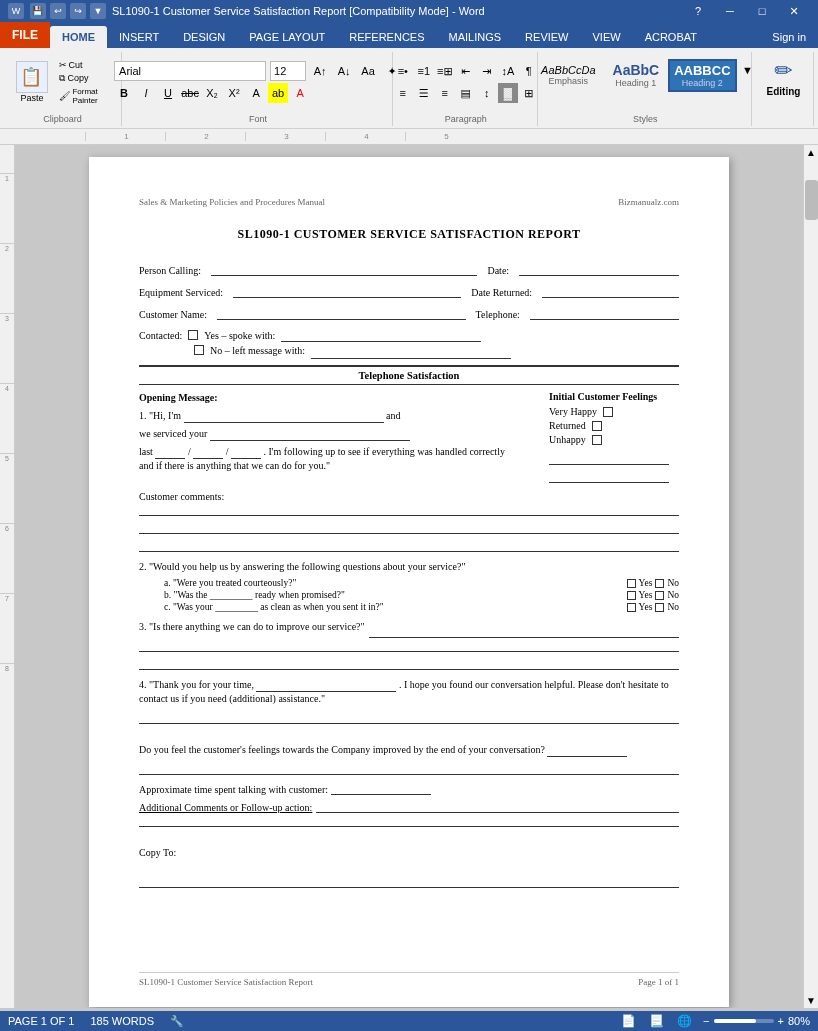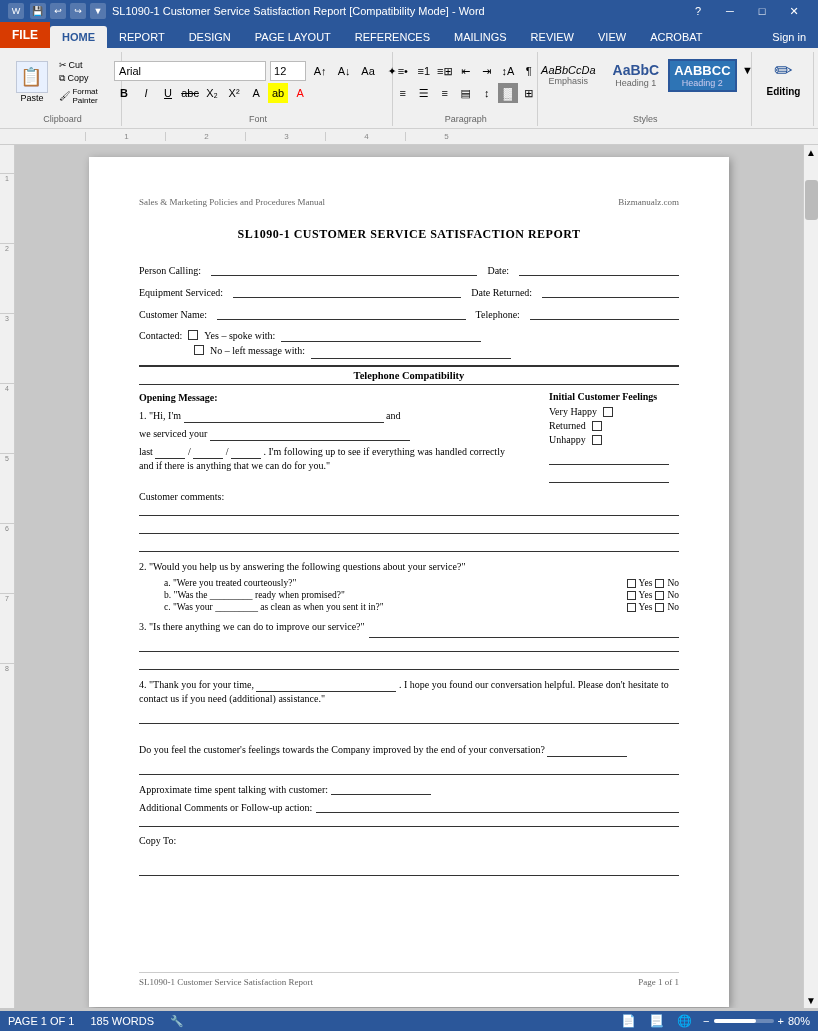--- a/index.html
+++ b/index.html
@@ -118,21 +118,21 @@
     <div class="win-btn">─</div>
     <div class="win-btn">□</div>
     <div class="win-btn close">✕</div>
   </div>
 </div>
 
 <div class="ribbon">
   <div class="ribbon-tabs">
     <div class="file-btn">FILE</div>
     <div class="ribbon-tab active">HOME</div>
-    <div class="ribbon-tab">REPORT</div>
+    <div class="ribbon-tab">INSERT</div>
     <div class="ribbon-tab">DESIGN</div>
     <div class="ribbon-tab">PAGE LAYOUT</div>
     <div class="ribbon-tab">REFERENCES</div>
     <div class="ribbon-tab">MAILINGS</div>
     <div class="ribbon-tab">REVIEW</div>
     <div class="ribbon-tab">VIEW</div>
     <div class="ribbon-tab">ACROBAT</div>
     <div style="flex:1"></div>
     <div class="ribbon-tab">Sign in</div>
   </div>
@@ -300,21 +300,21 @@
           <span class="form-label">Yes – spoke with:</span>
           <div class="form-line" style="flex:1;max-width:200px"></div>
         </div>
         <div style="display:flex;align-items:flex-start;gap:6px;padding-left:55px;">
           <span class="checkbox"></span>
           <span class="form-label">No – left message with:</span>
           <div class="form-line" style="flex:1;max-width:200px"></div>
         </div>
       </div>
 
-      <div class="section-title">Telephone Compatibility</div>
+      <div class="section-title">Telephone Satisfaction</div>
 
       <div class="two-col">
         <div class="left-col">
           <div class="paragraph-text">
             <strong>Opening Message:</strong>
           </div>
           <div class="paragraph-text">
             <span>1. "Hi, I'm</span>
             <span class="answer-line-long"></span>
             <span>and</span>
@@ -417,28 +417,28 @@
         </div>
         <div class="full-line"></div>
       </div>
 
       <div style="margin-top:8px;">
         <span class="form-label">Approximate time spent talking with customer:</span>
         <span class="answer-line" style="min-width:100px"></span>
       </div>
 
       <div style="margin-top:4px;">
-        <div style="display:flex;align-items:flex-end;gap:4px;">
+        <div style="display:flex;align-items:flex-end;gap:4px;text-decoration:underline;">
           <span class="form-label">Additional Comments or Follow-up action:</span>
           <div class="form-line" style="flex:1"></div>
         </div>
         <div class="full-line"></div>
       </div>
 
-      <div style="margin-top:8px;">
+      <div style="margin-top:20px;">
         <span class="form-label">Copy To:</span>
         <div class="full-line" style="margin-top:16px;"></div>
       </div>
 
       <div class="doc-footer">
         <span>SL1090-1 Customer Service Satisfaction Report</span>
         <span>Page 1 of 1</span>
       </div>
     </div>
   </div>

